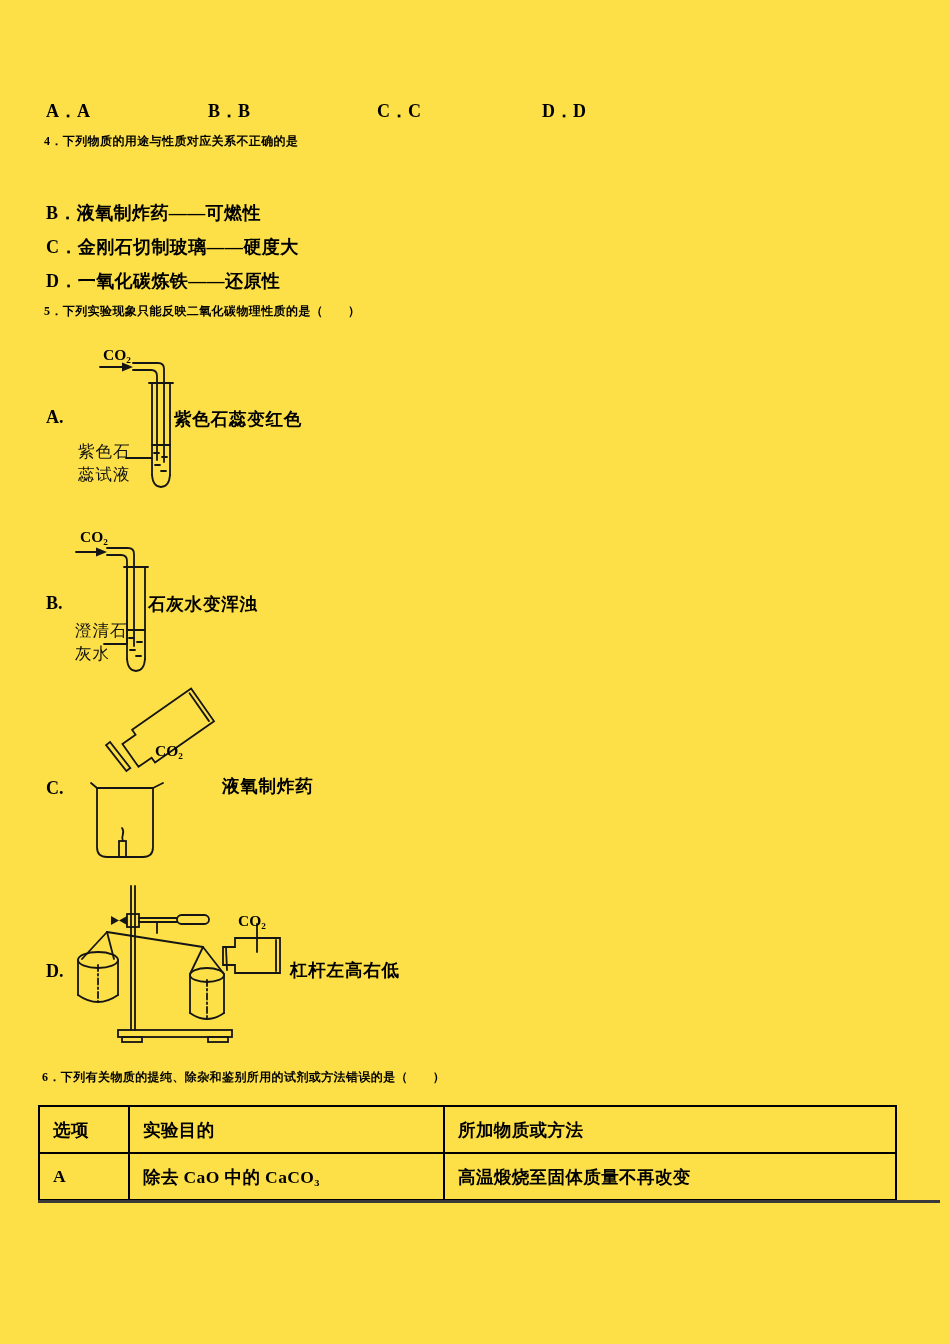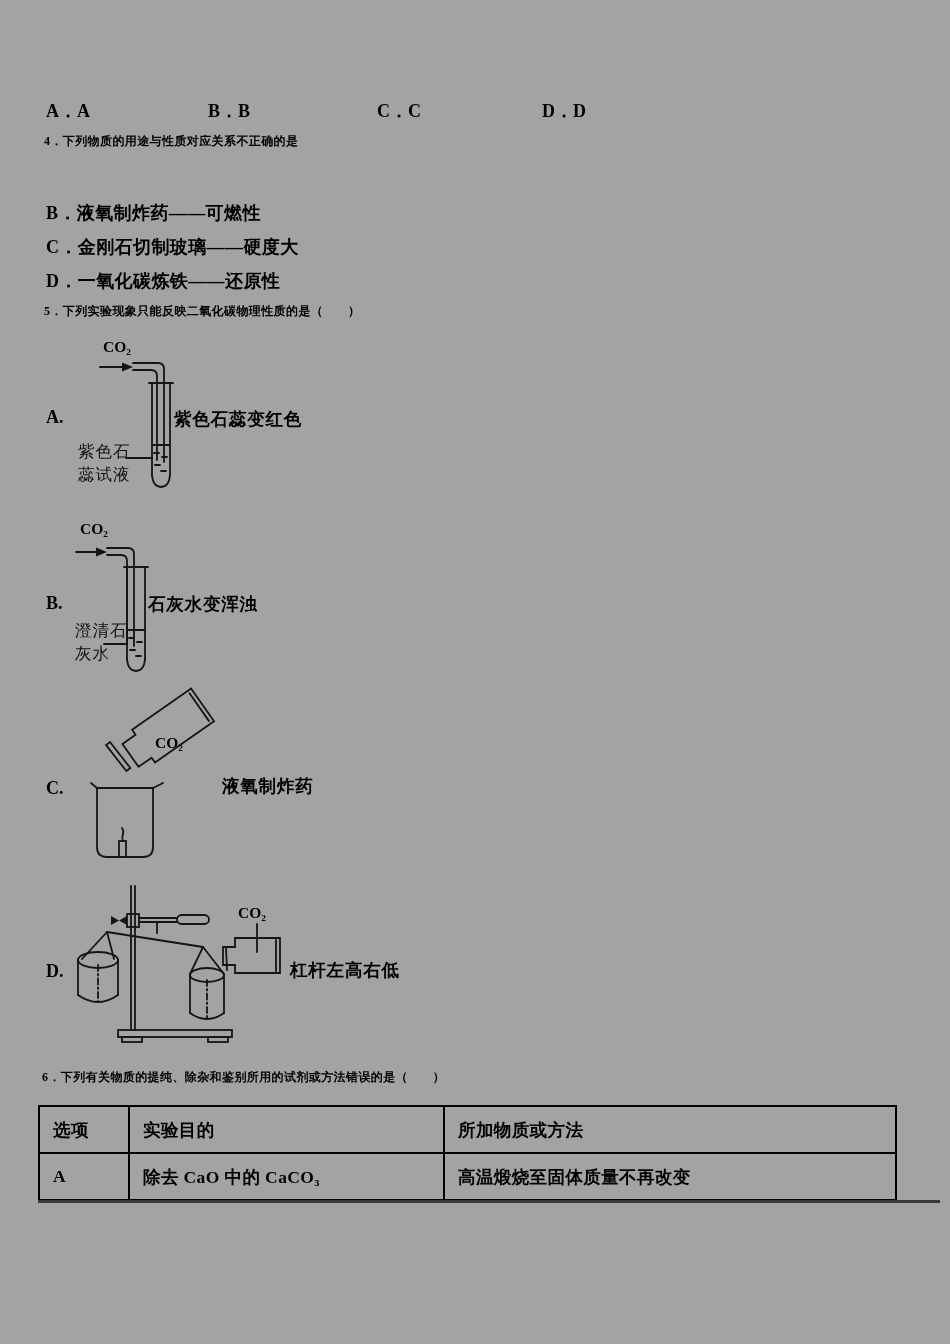--- a/index.html
+++ b/index.html
@@ -1,29 +1,29 @@
 <!DOCTYPE html>
 <html><head>
 <meta charset="utf-8">
 <style>
   * { margin:0; padding:0; box-sizing:border-box; }
   html,body { background:#ffffff; }
   .page {
-    position:relative; width:950px; height:1344px; background:#a3a3a3;
+    position:relative; width:950px; height:1344px; background:#fde047;
     font-family:"Liberation Serif","DejaVu Serif",serif; color:#000;
     overflow:hidden;
   }
   .t { position:absolute; white-space:nowrap; line-height:1.25; }
   .stem { font-size:12px; font-weight:700; letter-spacing:.4px; }
   .optline { font-size:18px; font-weight:700; letter-spacing:.4px; }
   .abcd { font-size:18px; font-weight:700; }
   .figlabel { font-size:18px; font-weight:700; }
   .result { font-size:17.5px; font-weight:700; letter-spacing:.8px; }
   .reagent { font-size:16.5px; font-weight:400; letter-spacing:1px; color:#111;margin-top:12px; }
-  .gas { font-size:15.5px; font-weight:700; }
+  .gas { font-size:15.5px; font-weight:700;margin-top:8px; }
   svg.diagram { position:absolute; overflow:visible; }
   svg.diagram path, svg.diagram line, svg.diagram ellipse, svg.diagram rect, svg.diagram circle {
     stroke:#151515; stroke-width:1.8; fill:none; stroke-linecap:round;
   }
   table.q6table { position:absolute; left:38px; top:1105px; width:859px;
     border-collapse:collapse; table-layout:fixed; }
   table.q6table td { border:2.2px solid #000; height:47px; vertical-align:middle;
     padding-left:13px; font-size:17.5px; font-weight:700; letter-spacing:.4px;margin-left:28px; }
   .divider { position:absolute; left:38px; top:1200px; width:902px; height:3px; background:#3a3a3a; }
 </style>

